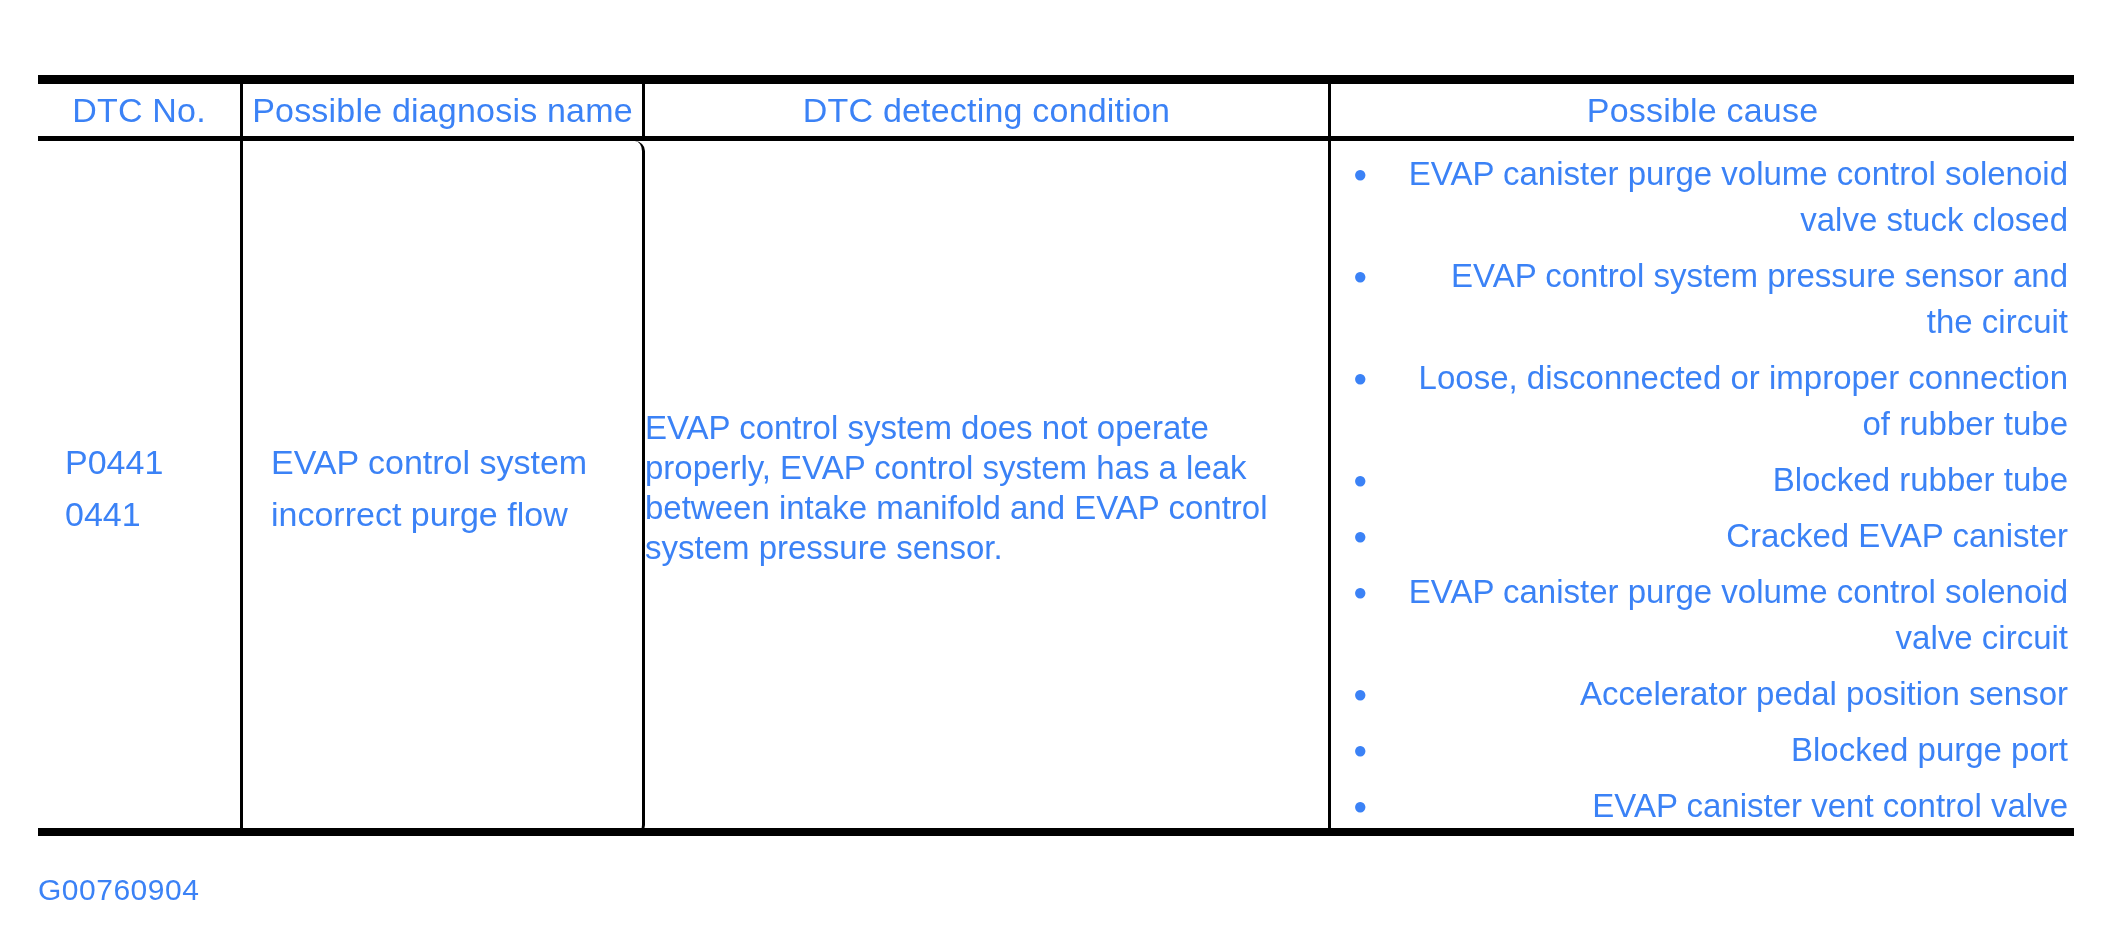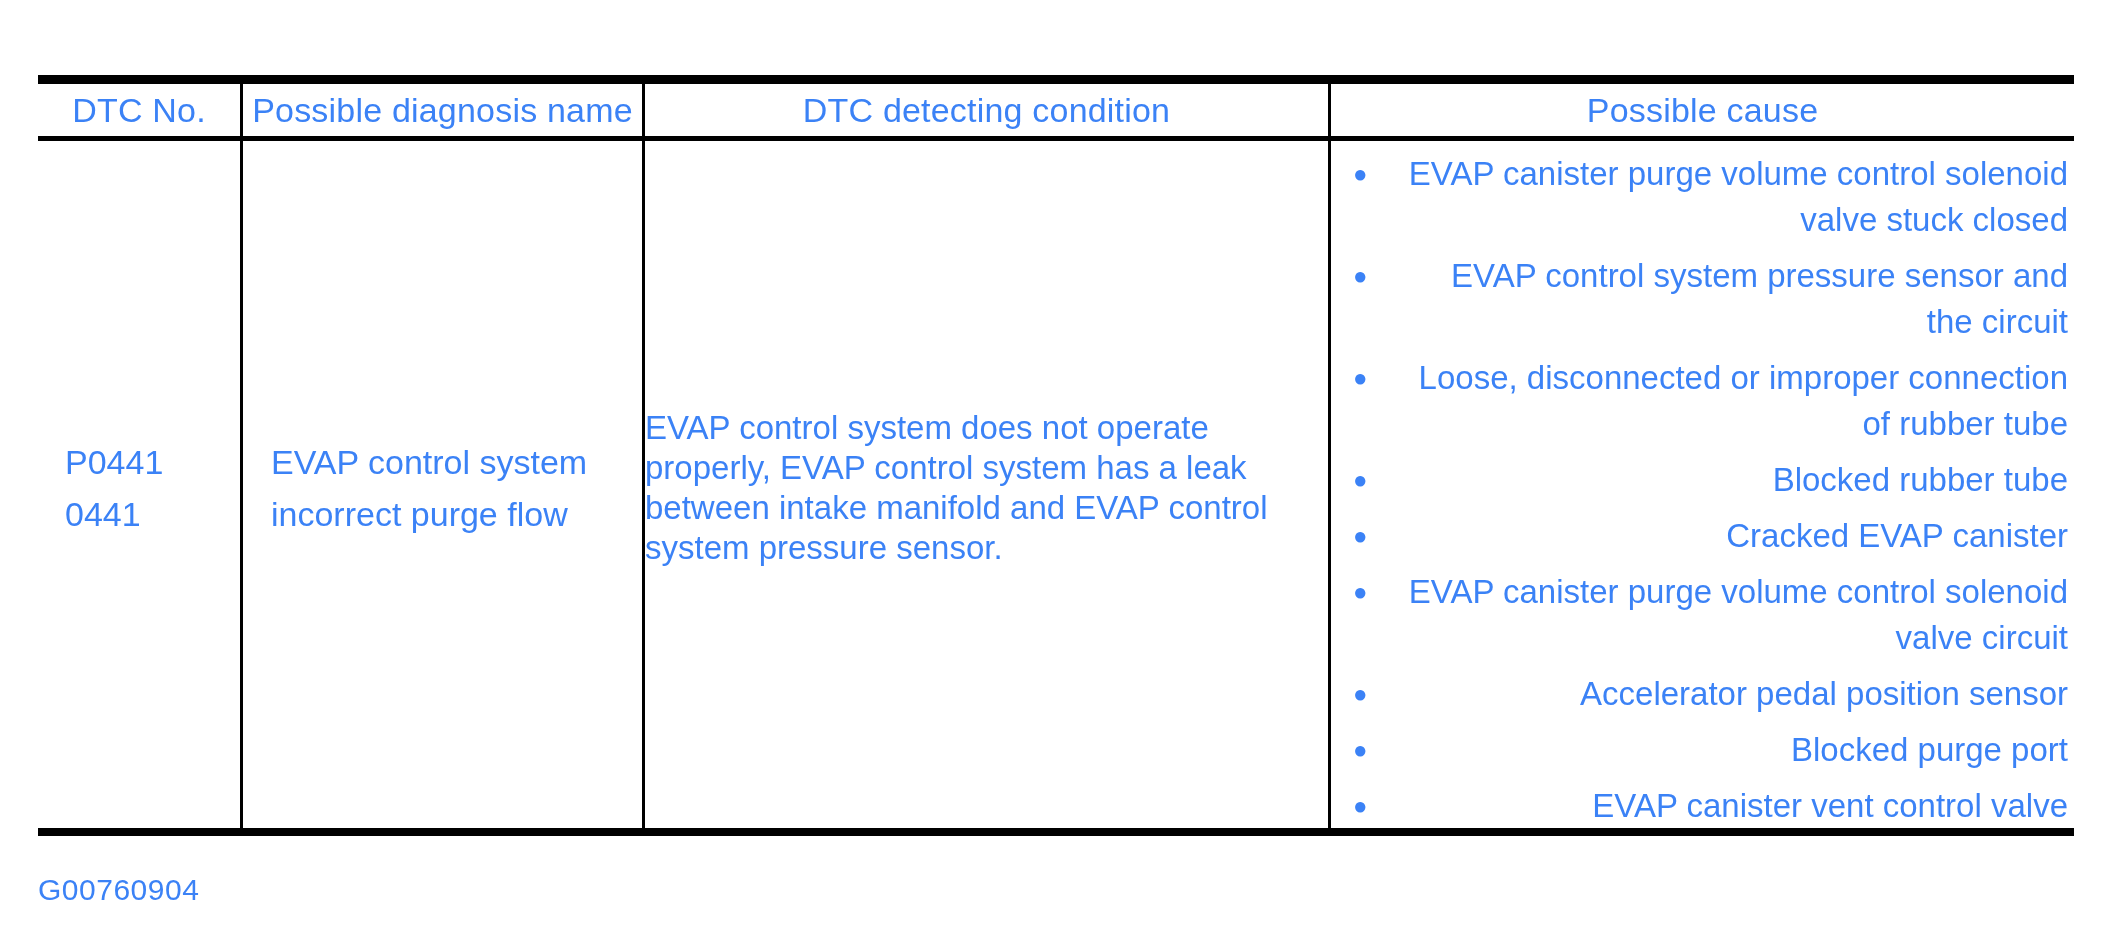--- a/index.html
+++ b/index.html
@@ -52,21 +52,21 @@
   .td {
     box-sizing: border-box;
     display: flex;
     flex-direction: column;
     justify-content: center;
     font-size: 34px;
     line-height: 52px;
     white-space: pre-line;
   }
   .td.col-dtc       { padding-left: 27px; }
-  .td.col-name      { padding-left: 28px; }
+  .td.col-name      { padding-left: 28px; border-radius: 10px; }
   .td.col-condition { padding-right: 8px; font-size: 33px; line-height: 40px; }
   .td.col-causes    { justify-content: flex-start; padding: 10px 6px 6px 0; }
 
   
   .cause-list {
     list-style: none;
     margin: 0;
     padding: 0;
     display: flex;
     flex-direction: column;

